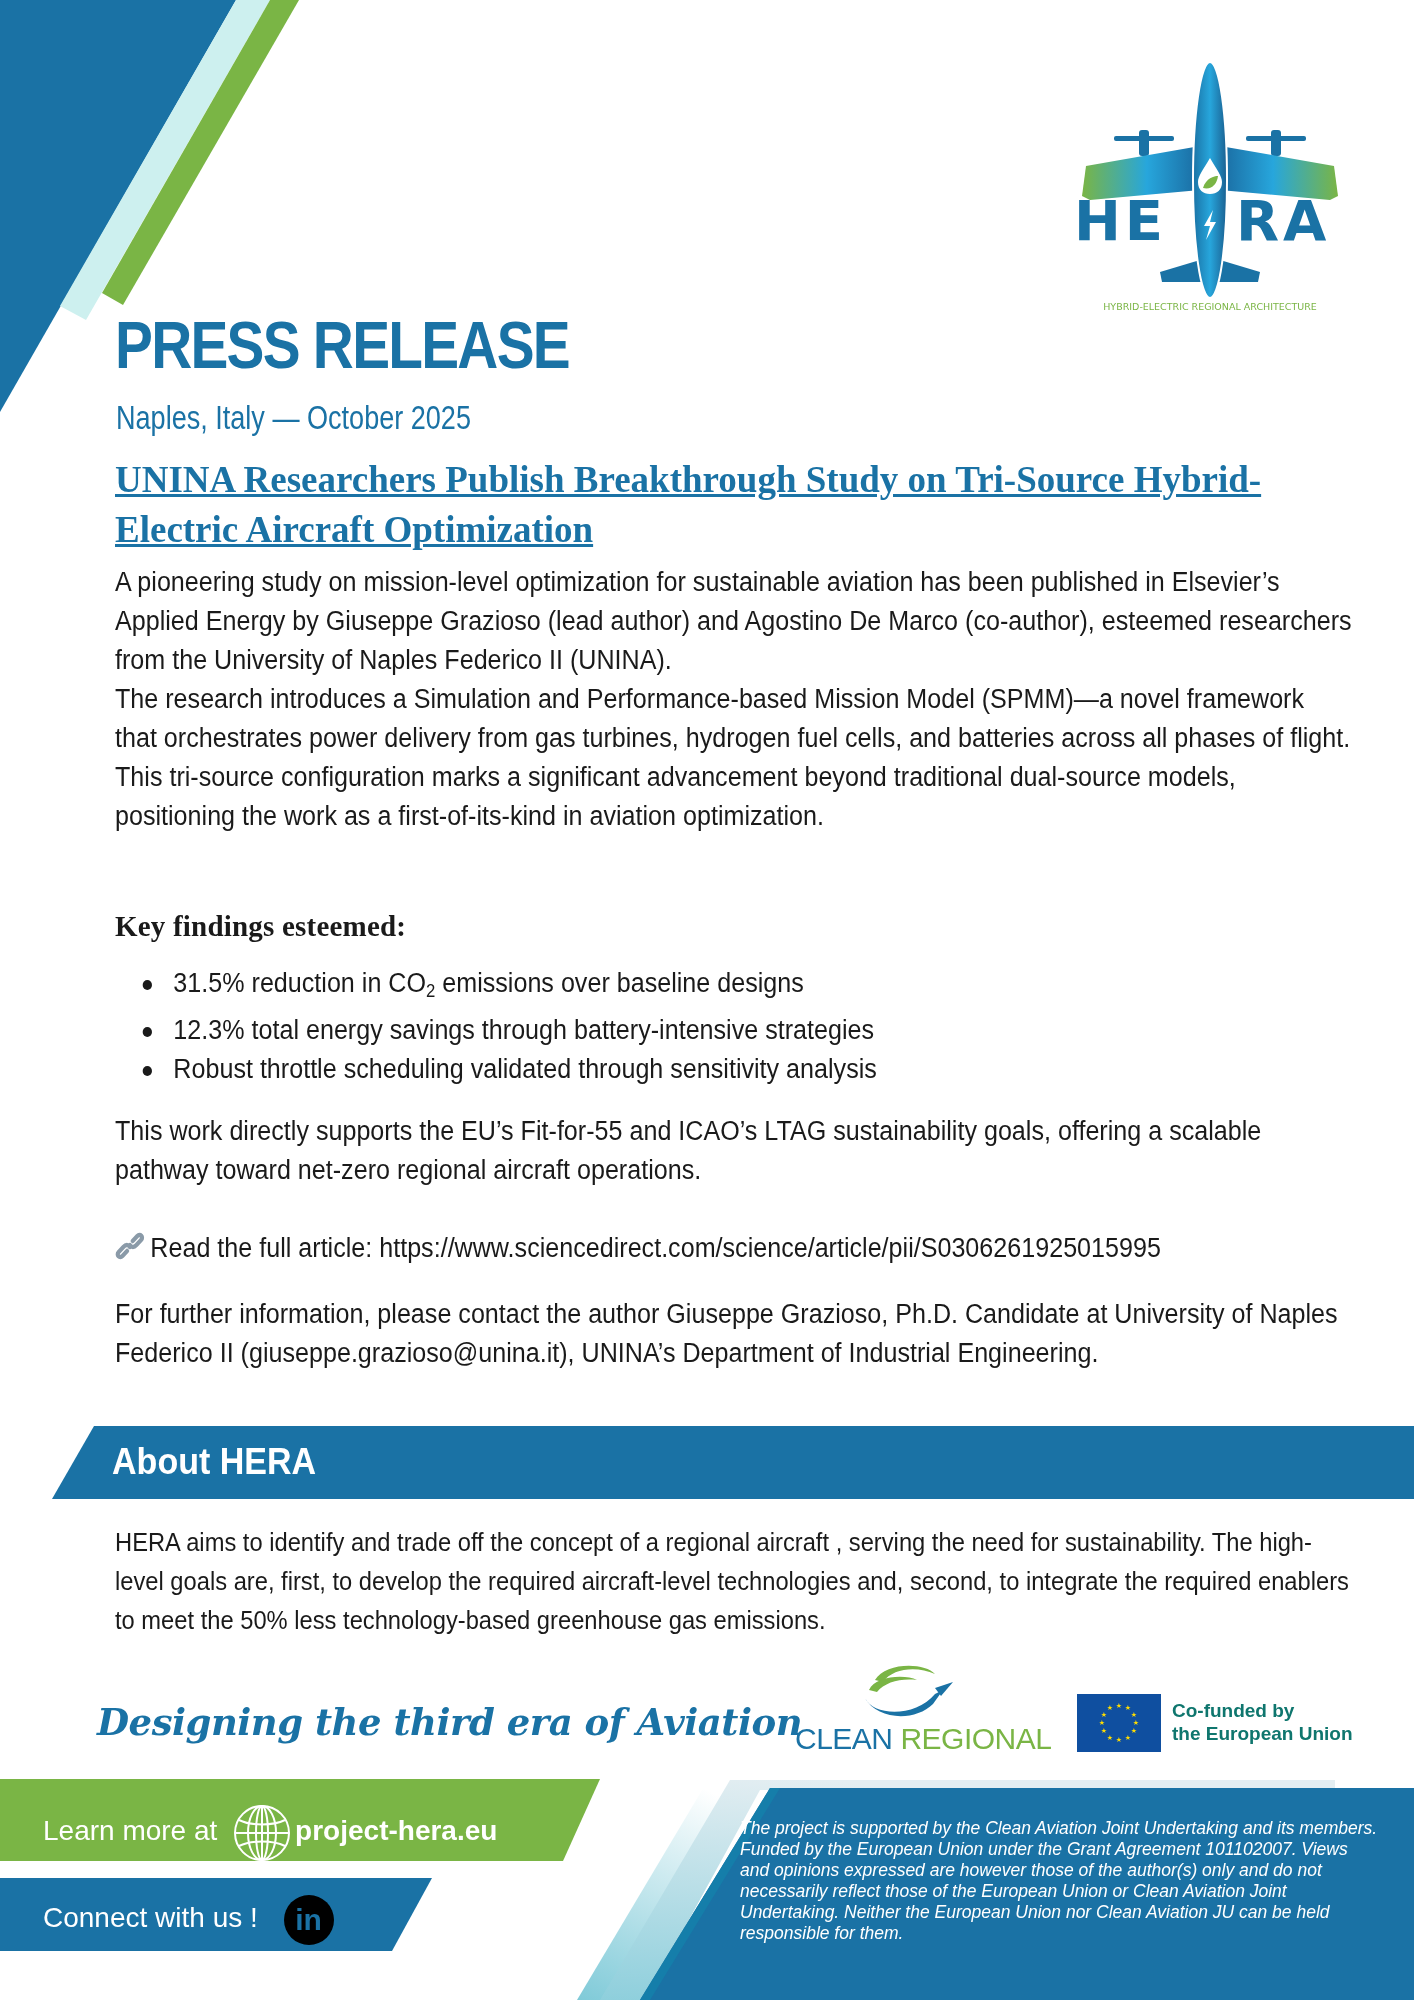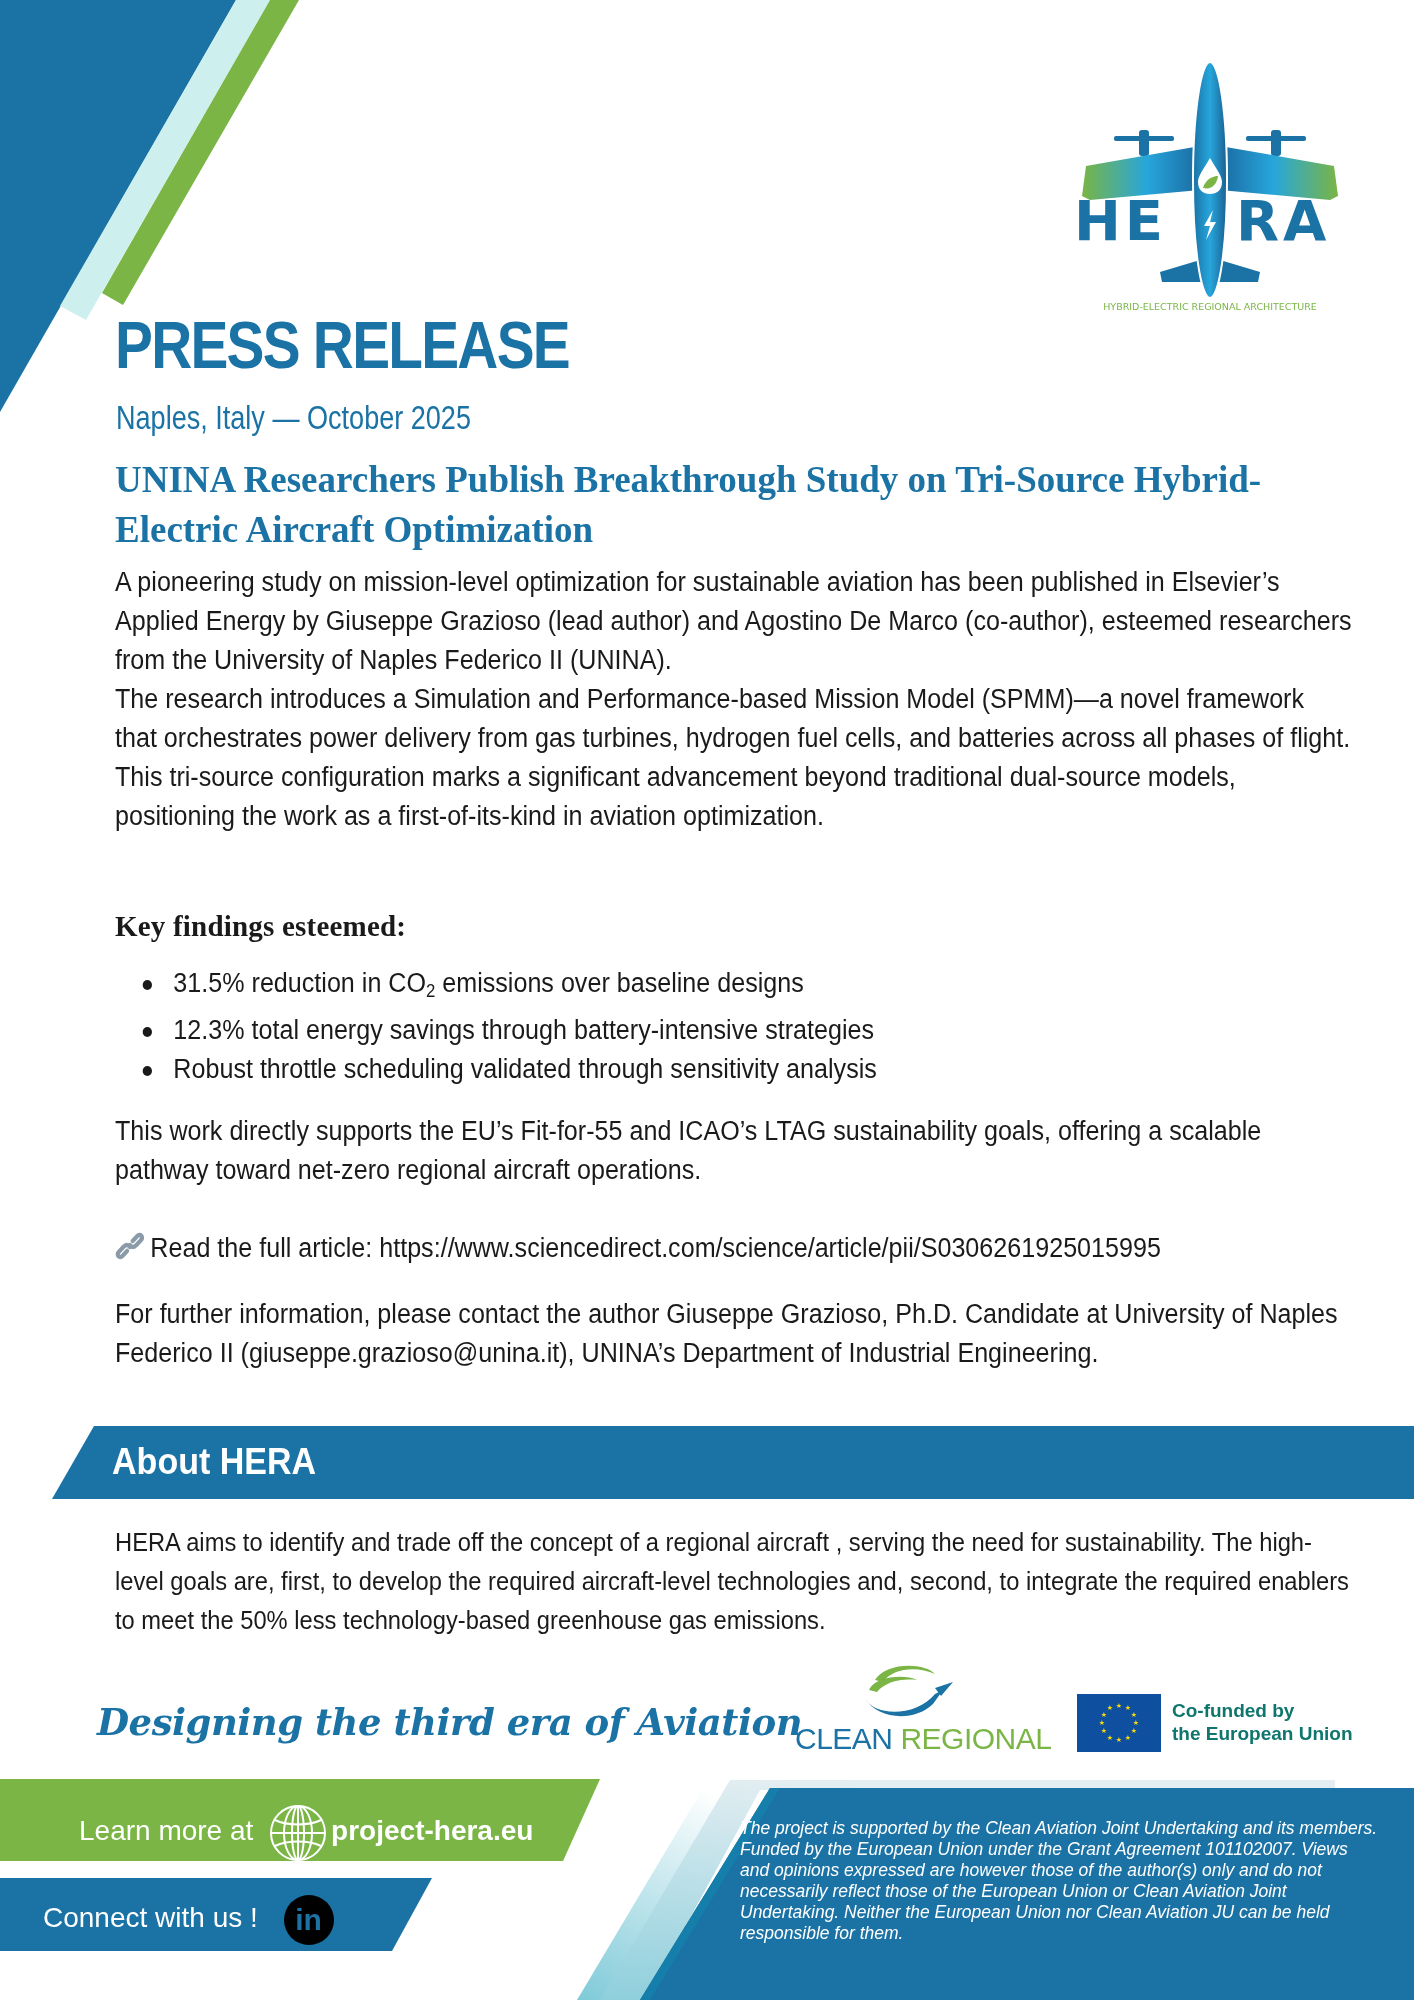--- a/index.html
+++ b/index.html
@@ -21,21 +21,21 @@
     line-height: 1;
   }
   .dateline {
     left: 116px; top: 398px; font-size: 33px; color: #1a72a5;
     transform: scaleX(0.82); transform-origin: left top; white-space: nowrap;
     line-height: 1.2;
   }
   .headline {
     left: 115px; top: 455px; width: 1200px;
     font-family: "Liberation Serif", serif; font-size: 37px; color: #1a72a5;
-    line-height: 50px; font-weight: 700;
+    line-height: 50px; font-weight: 700; text-decoration: underline;
   }
   .body-text {
     font-size: 27px; line-height: 39px; color: #1a1a1a;
     transform: scaleX(0.93); transform-origin: left top;
   }
   .p1 { left: 115px; top: 563px; width: 1330px; }
   .kf-title {
     left: 115px; top: 910px; font-family: "Liberation Serif", serif;
     font-size: 29px; color: #1a1a1a; font-weight: 700; letter-spacing: 0.2px;
   }
@@ -70,21 +70,21 @@
   .clean-aviation-text {
     left: 795px; top: 1722px; font-size: 30px; white-space: nowrap; letter-spacing: -0.5px;
   }
   .clean-aviation-text .w1 { color: #1a72a5; }
   .clean-aviation-text .w2 { color: #7ab545; }
   .eu-flag { left: 1077px; top: 1694px; width: 84px; height: 58px; background: #0f4fa0; }
   .eu-text {
     left: 1172px; top: 1699px; font-size: 19px; font-weight: 700; color: #0f766e; line-height: 23px;
   }
   .learn-more {
-    left: 43px; top: 1802px; font-size: 28px; color: #ffffff; white-space: nowrap; margin-left: 36px;
+    left: 43px; top: 1802px; font-size: 28px; color: #ffffff; white-space: nowrap;
   }
   .learn-more .globe { display: inline-block; width: 62px; height: 62px; vertical-align: middle; margin: 0 2px 0 6px; }
   .learn-more .url { font-weight: 700; }
   .connect {
     left: 43px; top: 1895px; font-size: 28px; color: #ffffff; white-space: nowrap;
   }
   .connect .li-icon {
     display: inline-block; width: 50px; height: 50px; border-radius: 50%; background: #000000;
     color: #1a72a5; font-weight: 700; font-size: 30px; text-align: center; line-height: 50px;
     vertical-align: middle; margin-left: 18px;

